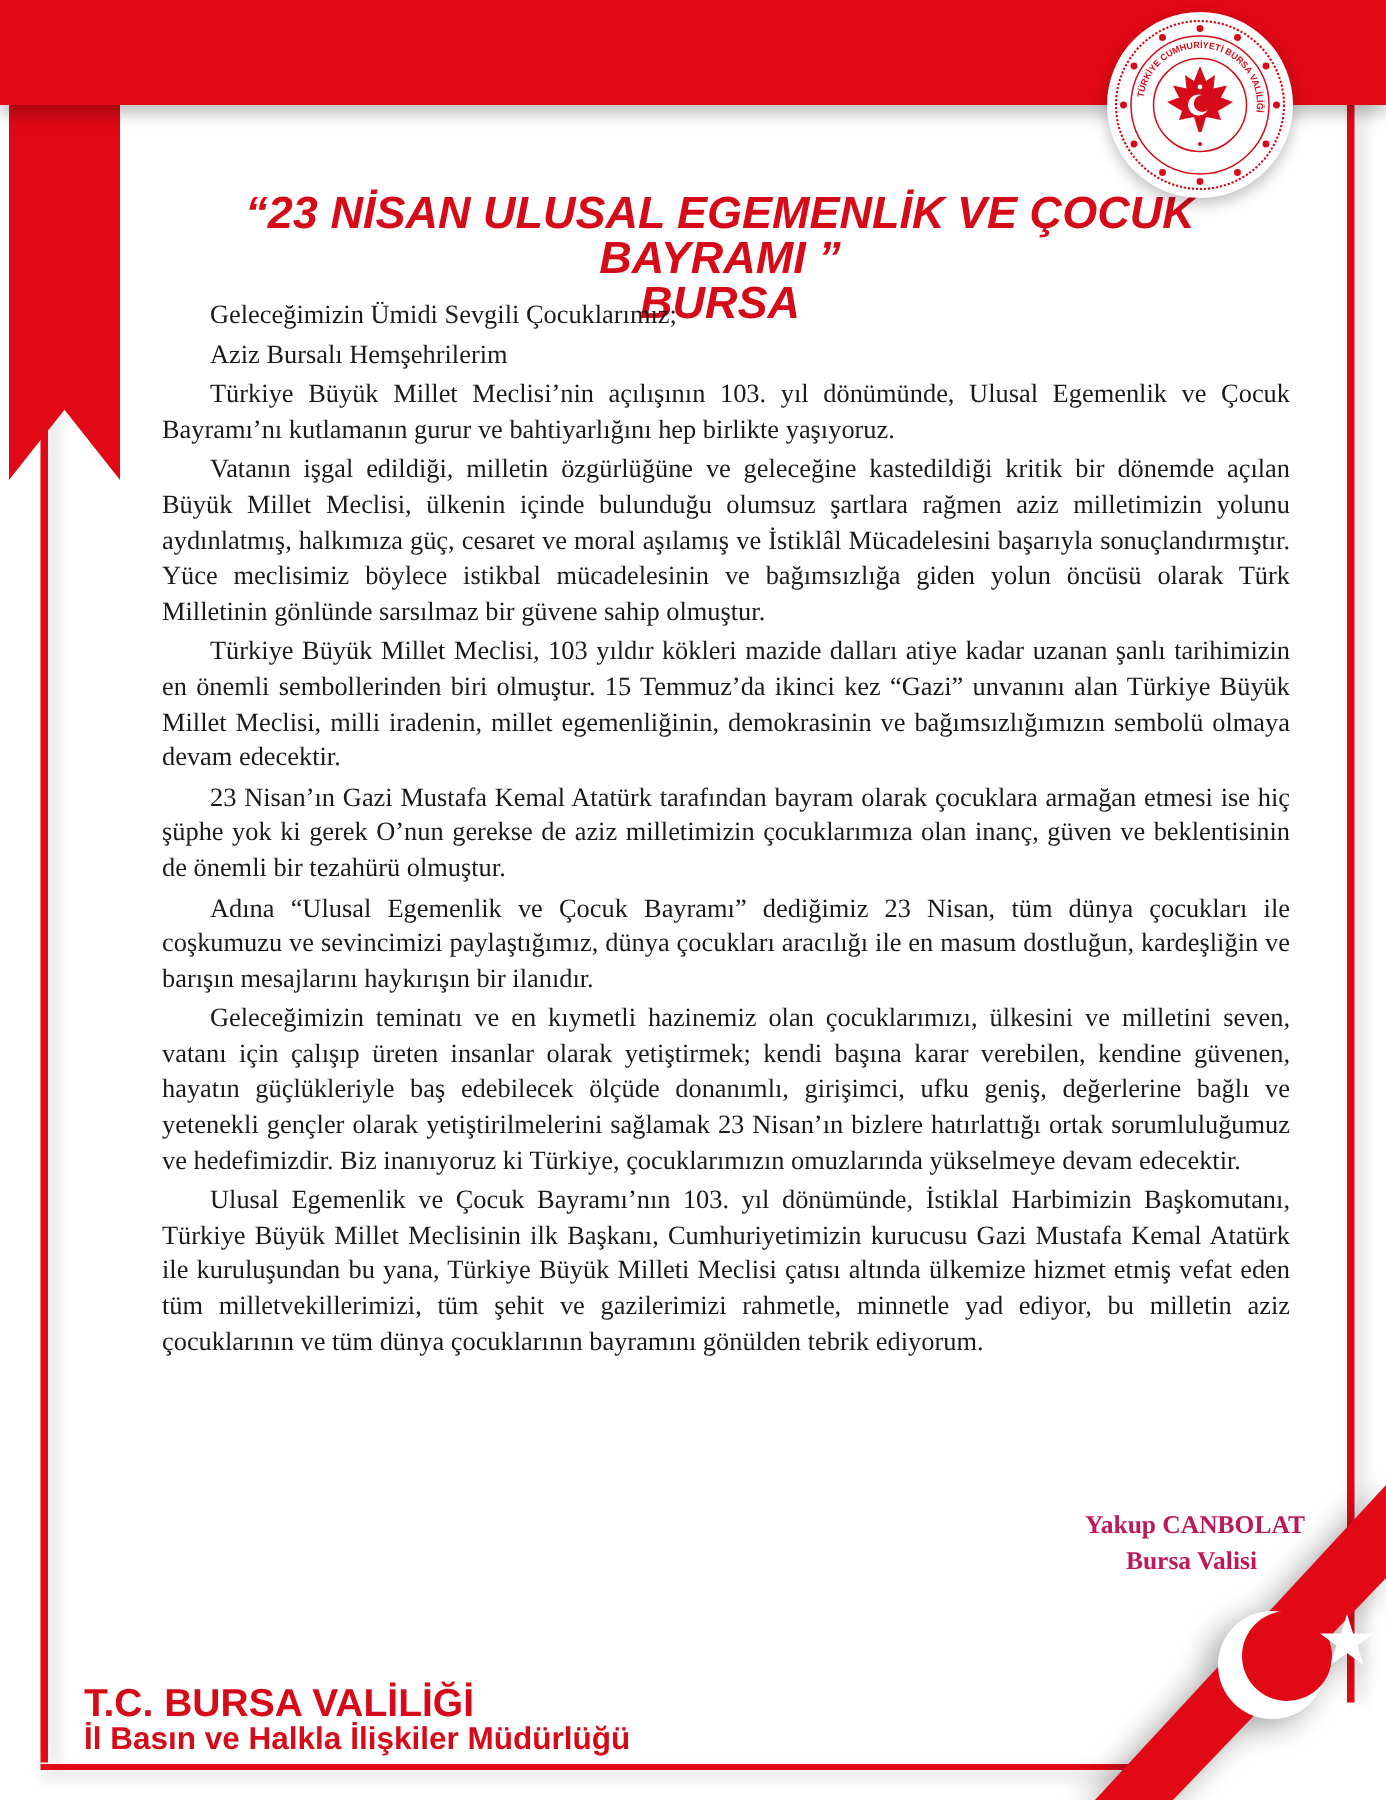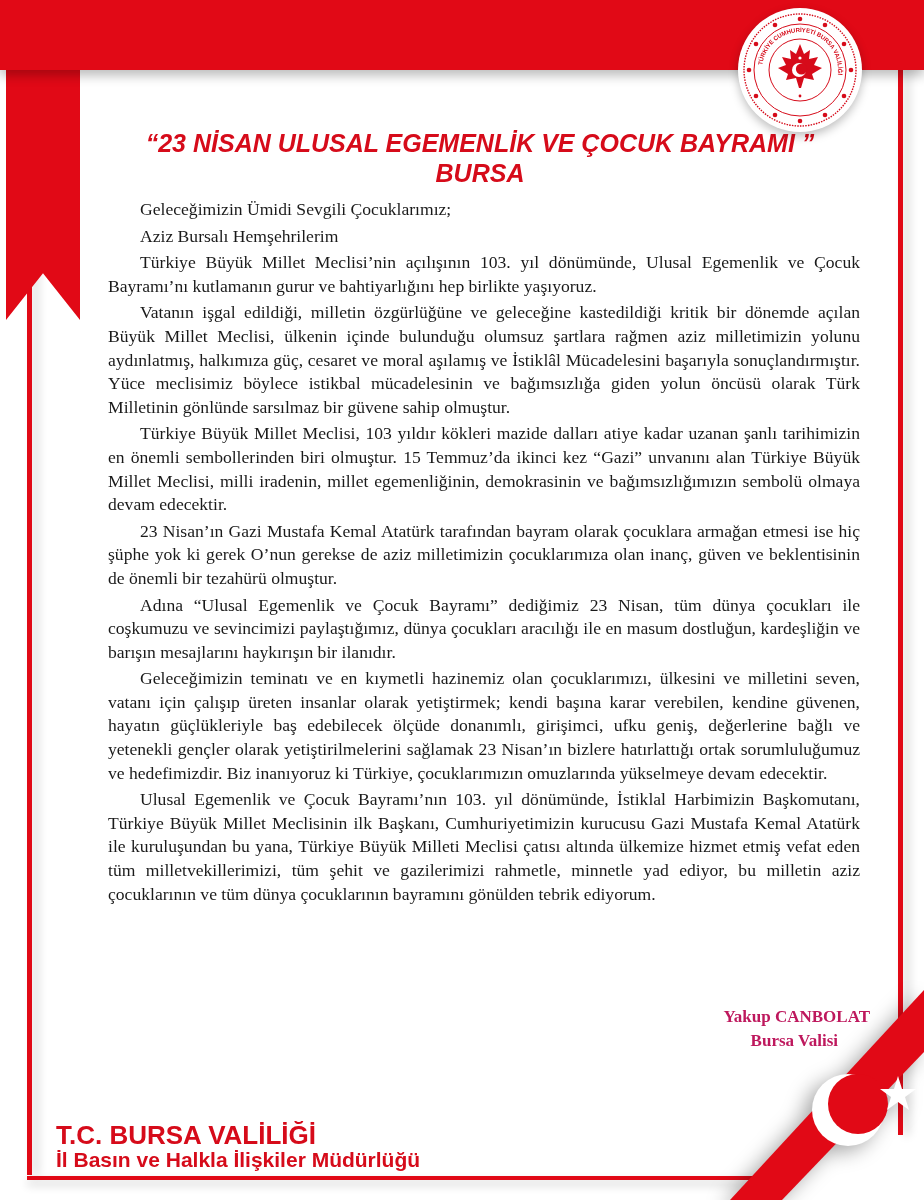--- a/index.html
+++ b/index.html
@@ -63,21 +63,21 @@
     }
     .sash svg { width: 100%; height: 100%; display: block; }
 
     
     .title {
       position: absolute; left: 130px; top: 128px; width: 700px;
       text-align: center;
       color: #d60b1a;
       font-family: "Liberation Sans", sans-serif;
       font-weight: bold; font-style: italic;
-      font-size: 25px; line-height: 30px;
+      font-size: 30px; line-height: 30px;
       z-index: 3;
     }
 
     
     .body-text {
       position: absolute; left: 108px; top: 198px; width: 752px;
       color: #1a1a1a;
       font-family: "Liberation Serif", serif;
       font-size: 17.6px; line-height: 23.6px;
       text-align: justify;

